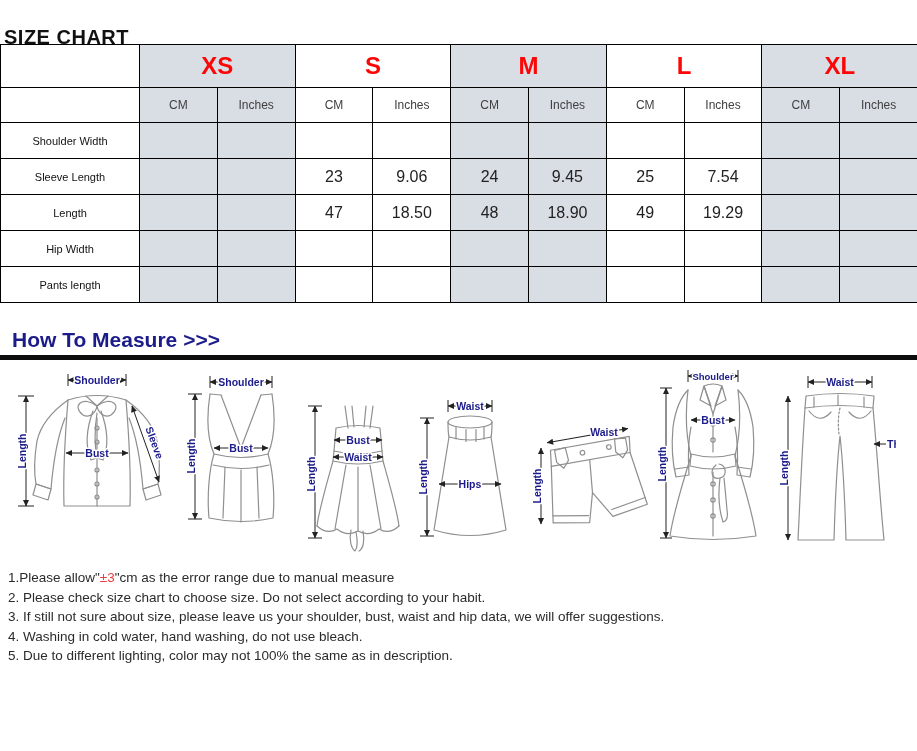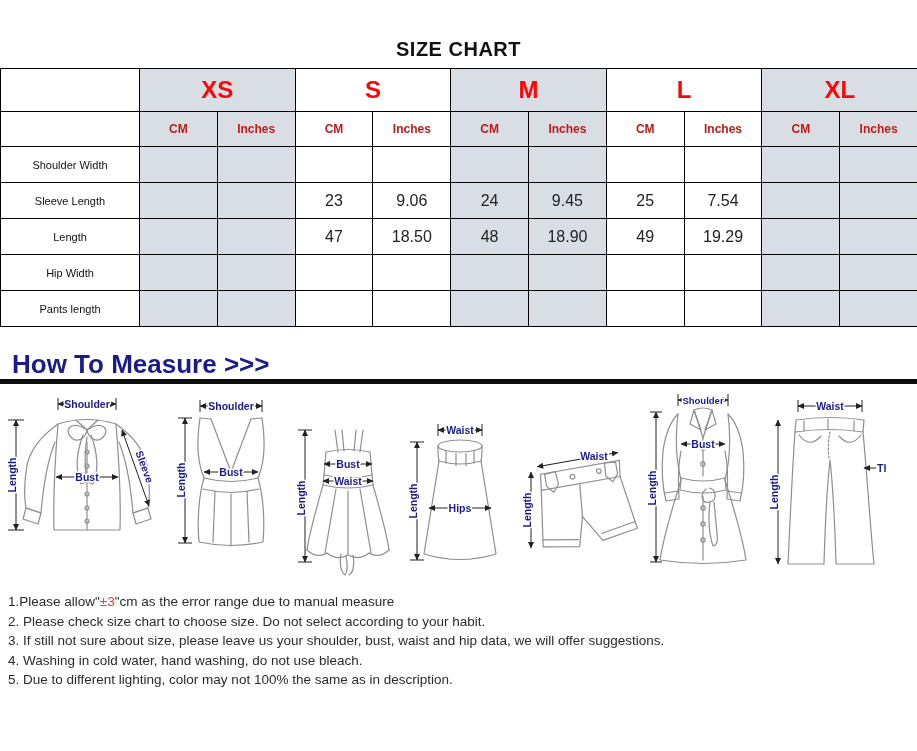--- a/index.html
+++ b/index.html
@@ -1,36 +1,36 @@
 <!DOCTYPE html>
 <html><head>
 <meta charset="utf-8">
 <style>
   html,body{margin:0;padding:0;background:#fff;}
   .page{width:917px;height:751px;position:relative;background:#fff;overflow:hidden;
         font-family:"Liberation Sans",sans-serif;color:#000;}
   
-  .title{margin:16px;height:36px;box-sizing:border-box;padding-top:22px;text-align:center;
+  .title{margin:4px;height:36px;box-sizing:border-box;padding-top:22px;text-align:left;
          font-size:20px;font-weight:bold;letter-spacing:.5px;color:#111;}
   
   table.size-table{border-collapse:collapse;table-layout:fixed;width:917px;}
   table.size-table th,table.size-table td{border:1px solid #000;padding:0;text-align:center;overflow:hidden;}
   col.c-label{width:139px;}
   col.c-unit{width:77.8px;}
   tr.size-row th{height:42px;margin-top:40px;}
   th.size-name{font-size:24px;font-weight:bold;color:#fb0707;}
-  tr.unit-row th{height:34px;font-size:12px;font-weight:bold;color:#b91c1c;}
+  tr.unit-row th{height:34px;font-size:12px;font-weight:normal;color:#404040;}
   tbody td{height:35px;font-size:16px;color:#222;}
   td.row-label{font-size:11px;color:#111;}
   .shade{background:#d9dde4;}
   
-  .measure-header{margin:25px 0 0 12px;font-size:26px;line-height:24px;font-weight:bold;color:#1b1b8a;}
+  .measure-header{margin:25px 0 0 12px;font-size:21px;line-height:24px;font-weight:bold;color:#1b1b8a;}
   .divider{margin-top:3px;height:5px;background:#0d0d0d;width:917px;}
   
-  .figs{height:206px;display:flex;align-items:flex-start;gap:2px;padding:0 0;box-sizing:border-box;}
+  .figs{height:206px;display:flex;align-items:flex-start;gap:2px;padding:0 10px;box-sizing:border-box;}
   .figs svg{flex:0 0 auto;}
   .mt1{margin-top:6px;}  .mt2{margin-top:8px;}  .mt3{margin-top:28px;}
   .mt4{margin-top:32px;} .mt5{margin-top:40px;} .mt6{margin-top:4px;} .mt7{margin-top:8px;}
   .garm path,.garm circle,.garm ellipse{fill:none;stroke:#8f8f8f;stroke-width:1.2;
         stroke-linecap:round;stroke-linejoin:round;}
   .dim{stroke:#222;stroke-width:1;fill:none;}
   .tick{stroke:#222;stroke-width:1;}
   .lbl{font:bold 10.5px "Liberation Sans",sans-serif;fill:#1b1b8a;text-anchor:middle;
        paint-order:stroke;stroke:#fff;stroke-width:3px;stroke-linejoin:round;}
   .lbl.small{font-size:9.5px;}

